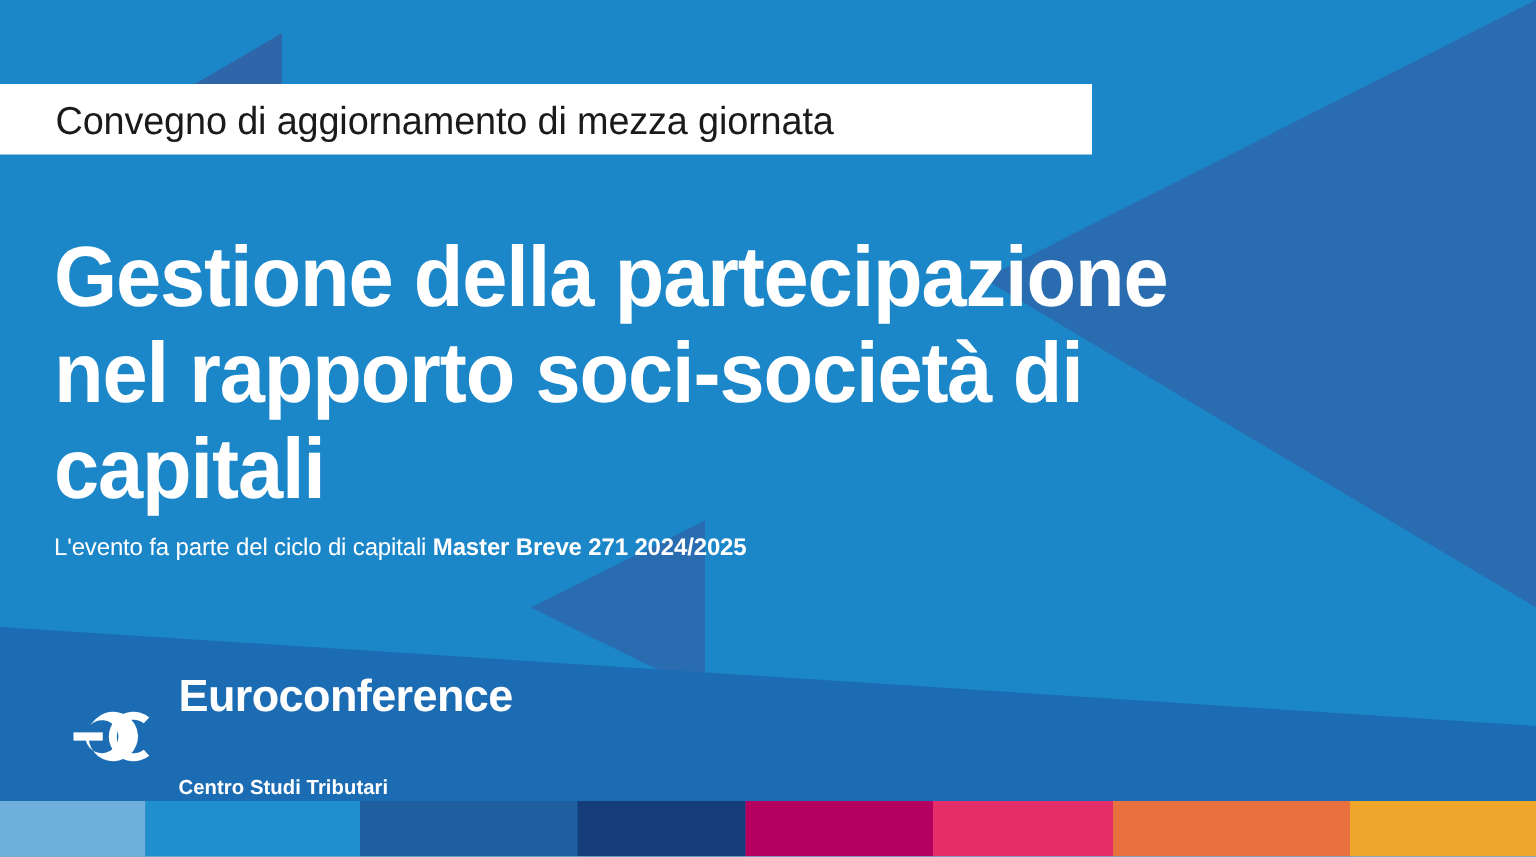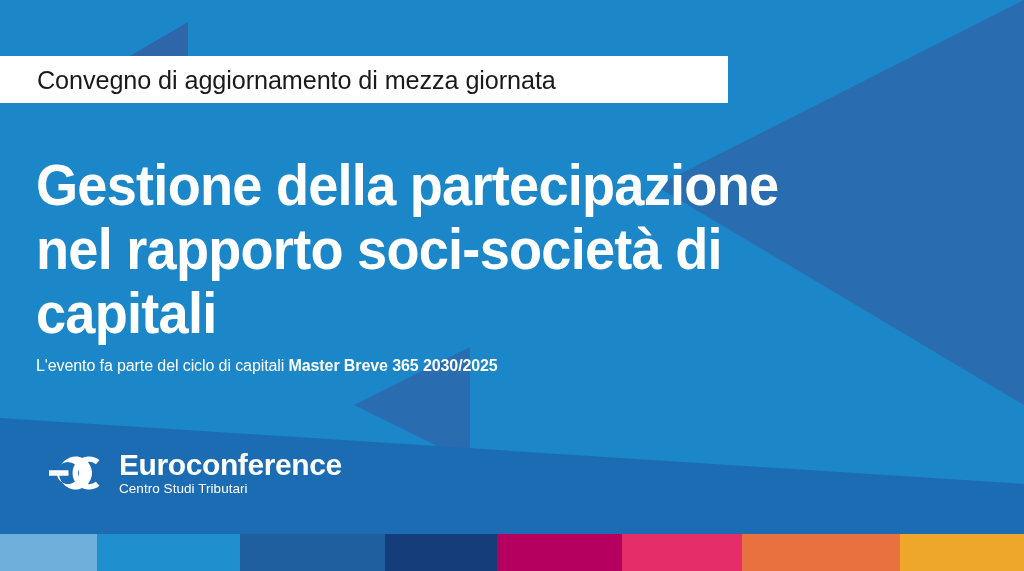--- a/index.html
+++ b/index.html
@@ -91,33 +91,34 @@
     width: 70px;
     height: 46px;
     flex: none;
     display: block;
   }
   .logo-words {
     margin-left: 11px;
     display: flex;
     flex-direction: column;
     justify-content: center;
+    gap: 36px;
   }
   .logo-name {
     color: #ffffff;
     font-size: 30px;
     font-weight: 700;
     line-height: 1;
     letter-spacing: -0.4px;
     white-space: nowrap;
   }
   .logo-tagline {
     color: #ffffff;
     font-size: 13.5px;
-    font-weight: 400;
+    font-weight: 700;
     line-height: 1;
     margin-top: 2px;
     letter-spacing: 0.05px;
     white-space: nowrap;
   }
 
   
   .color-strip {
     position: absolute;
     left: 0;
@@ -145,21 +146,21 @@
   <div class="eyebrow-band">
     <div class="eyebrow-text">Convegno di aggiornamento di mezza giornata</div>
   </div>
 
   <h1 class="headline">
     <span class="hl-line">Gestione della partecipazione</span>
     <span class="hl-line">nel rapporto soci-società di</span>
     <span class="hl-line">capitali</span>
   </h1>
 
-  <p class="subtitle"><span>L'evento fa parte del ciclo di capitali </span><strong>Master Breve 365 2030/2025</strong></p>
+  <p class="subtitle"><span>L'evento fa parte del ciclo di capitali </span><strong>Master Breve 271 2024/2025</strong></p>
 
   <div class="logo-lockup">
     <svg class="logo-mark" viewBox="0 0 140 92">
 
       <path d="M42 46
                a33 33 0 1 0 9.5 -23.2
                l-7.6 8.2
                a22 22 0 1 1 -6.1 15
                z" fill="#ffffff"></path>
       <rect x="22" y="40.5" width="39" height="11" rx="0" fill="#ffffff"></rect>

